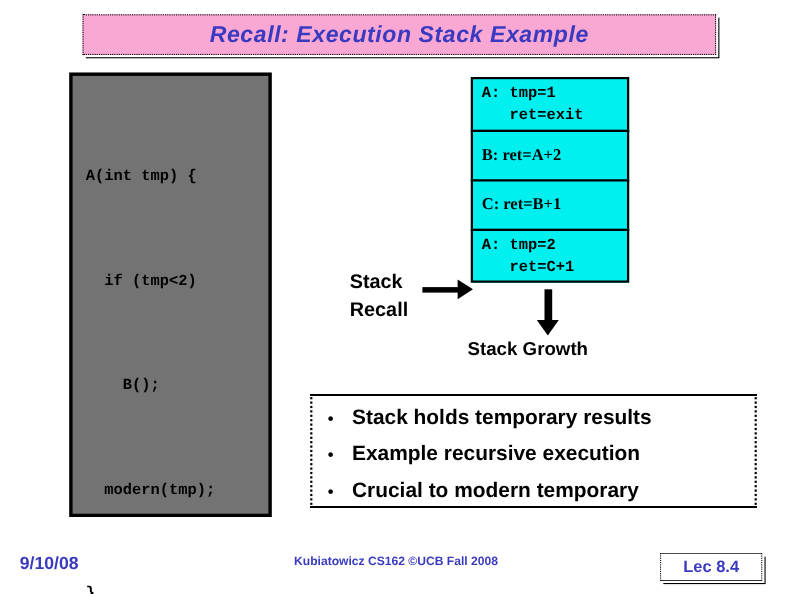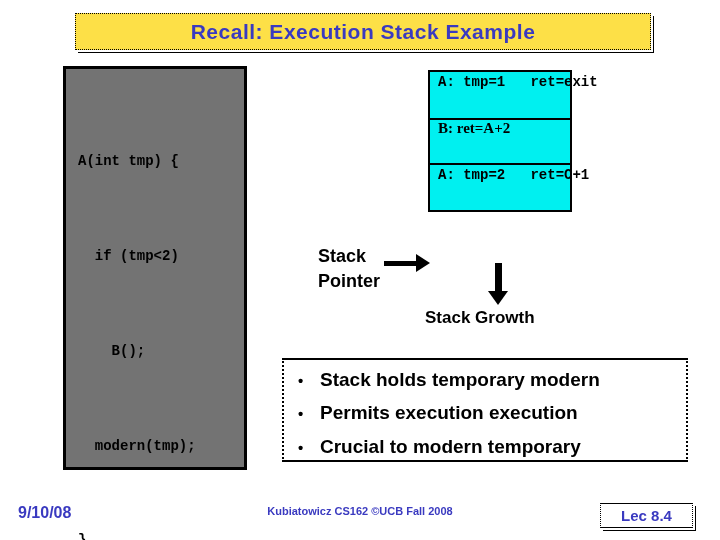--- a/index.html
+++ b/index.html
@@ -11,40 +11,40 @@
   html,body{background:#888;}
   .slide{
     position:relative;width:720px;height:540px;background:#ffffff;
     font-family:"Liberation Sans", sans-serif;overflow:hidden;margin:0 auto;
   }
   
   .title-box{
     position:absolute;left:75px;top:13px;width:576px;height:37px;
     border:1px dotted var(--ink);
     box-shadow:2px 2px 0 0 #ffffff, 3px 3px 0 0 var(--ink);
-    display:flex;align-items:center;justify-content:center;background:#fde047;
+    display:flex;align-items:center;justify-content:center;background:#f9a8d4;font-style:italic;
   }
   .title-text{
     color:var(--accent-blue);font-weight:bold;font-size:21px;letter-spacing:.5px;
   }
   
   .code-box{
     position:absolute;left:63px;top:66px;width:184px;height:404px;
     border:3px solid var(--ink);background:#737373;
   }
   .code-lines{
     padding:14px 0 0 12px;
     font-family:"Liberation Mono", monospace;font-weight:bold;
     font-size:14px;line-height:31.6px;white-space:pre;color:var(--ink);
   }
   
   .stack-frames{position:absolute;left:428px;top:70px;width:144px;}
   .frame{
     border:2px solid var(--ink);background:var(--frame-cyan);
-    margin-top:-2px;display:flex;
+    margin-top:-2px;display:flex;flex-direction:column;justify-content:center;
     padding-left:8px;
   }
   .frame:first-child{margin-top:0;}
   .frame.f1{height:50px;}
   .frame.f2{height:47px;}
   .frame.f3{height:47px;}
   .frame.f4{height:49px;}
   .frame .mono{
     font-family:"Liberation Mono", monospace;font-weight:bold;font-size:14px;
     line-height:20px;white-space:pre;color:var(--ink);
@@ -124,45 +124,48 @@
   </div>
 
   <div class="stack-frames">
     <div class="frame f1">
       <div class="mono">A: tmp=1</div>
       <div class="mono">   ret=exit</div>
     </div>
     <div class="frame f2">
       <div class="comic">B: ret=A+2</div>
     </div>
+    <div class="frame f3">
+      <div class="comic">C: ret=B+1</div>
+    </div>
     <div class="frame f4">
       <div class="mono">A: tmp=2</div>
       <div class="mono">   ret=C+1</div>
     </div>
   </div>
 
   <div class="sp-label">
     <div>Stack</div>
-    <div>Pointer</div>
+    <div>Recall</div>
   </div>
   <div class="sp-arrow-shaft"></div>
   <div class="sp-arrow-head"></div>
 
   <div class="growth-shaft"></div>
   <div class="growth-head"></div>
   <div class="growth-label">Stack Growth</div>
 
   <div class="bullet-box">
     <div class="bullet-row">
       <span class="bullet-marker">•</span>
-      <span>Stack holds temporary modern</span>
+      <span>Stack holds temporary results</span>
     </div>
     <div class="bullet-row">
       <span class="bullet-marker">•</span>
-      <span>Permits execution execution</span>
+      <span>Example recursive execution</span>
     </div>
     <div class="bullet-row">
       <span class="bullet-marker">•</span>
       <span>Crucial to modern temporary</span>
     </div>
   </div>
 
   <div class="footer-date">9/10/08</div>
   <div class="footer-credit">Kubiatowicz CS162 ©UCB Fall 2008</div>
   <div class="lec-box">

